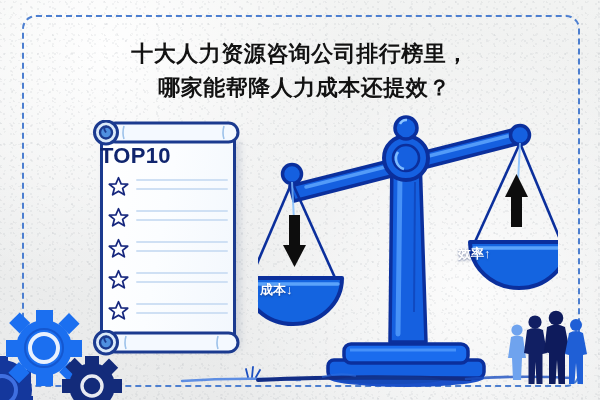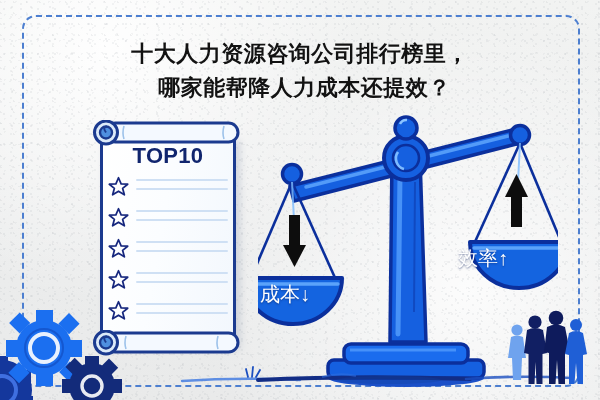--- a/index.html
+++ b/index.html
@@ -47,37 +47,37 @@
   #scroll{position:absolute;left:88px;top:112px;width:160px;height:250px;}
   #scroll-body{
     position:absolute;left:12px;top:24px;width:136px;height:202px;
     background:linear-gradient(100deg,#ffffff 0%,#fbfdff 45%,#f2f7fd 100%);
     border:3px solid #1b3a8f;border-left:none;border-right:none;
     box-shadow:4px 5px 7px rgba(60,80,120,.18);
   }
   #scroll-left-edge{position:absolute;left:12px;top:24px;width:3px;height:202px;background:#1b3a8f;}
   #scroll-right-edge{position:absolute;left:145px;top:24px;width:3px;height:202px;background:#1b3a8f;}
   #scroll-title{
-    position:absolute;left:12px;top:31px;width:136px;text-align:center;
+    position:absolute;left:12px;top:31px;width:136px;text-align:left;
     color:#10256e;font-size:22px;font-weight:bold;letter-spacing:.3px;
   }
   #scroll-rows{position:absolute;left:20px;top:62px;width:124px;}
   .srow{position:relative;height:31px;}
   .srow .star{position:absolute;left:0;top:2px;width:21px;height:21px;}
   .srow .lines{position:absolute;left:28px;top:5px;right:4px;}
   .srow .lines i{display:block;height:2px;background:#cfe0f4;margin-bottom:7px;border-radius:1px;}
   .roll{position:absolute;left:4px;width:152px;height:26px;}
   #roll-top{top:8px;}
   #roll-bottom{top:218px;}
 
   
   #scale{position:absolute;left:258px;top:112px;width:300px;height:280px;}
 
   .panlabel{
-    position:absolute;color:#ffffff;font-size:20px;font-weight:normal;
+    position:absolute;color:#ffffff;font-size:13px;font-weight:bold;
     text-shadow:0 1px 2px rgba(10,30,90,.55);white-space:nowrap;
   }
   #label-cost{left:260px;top:281px;}
   #label-eff{left:458px;top:245px;}
 
   
   #gears{position:absolute;left:-18px;top:298px;width:150px;height:110px;}
   
   #people{position:absolute;left:508px;top:306px;width:84px;height:78px;}
 </style>

